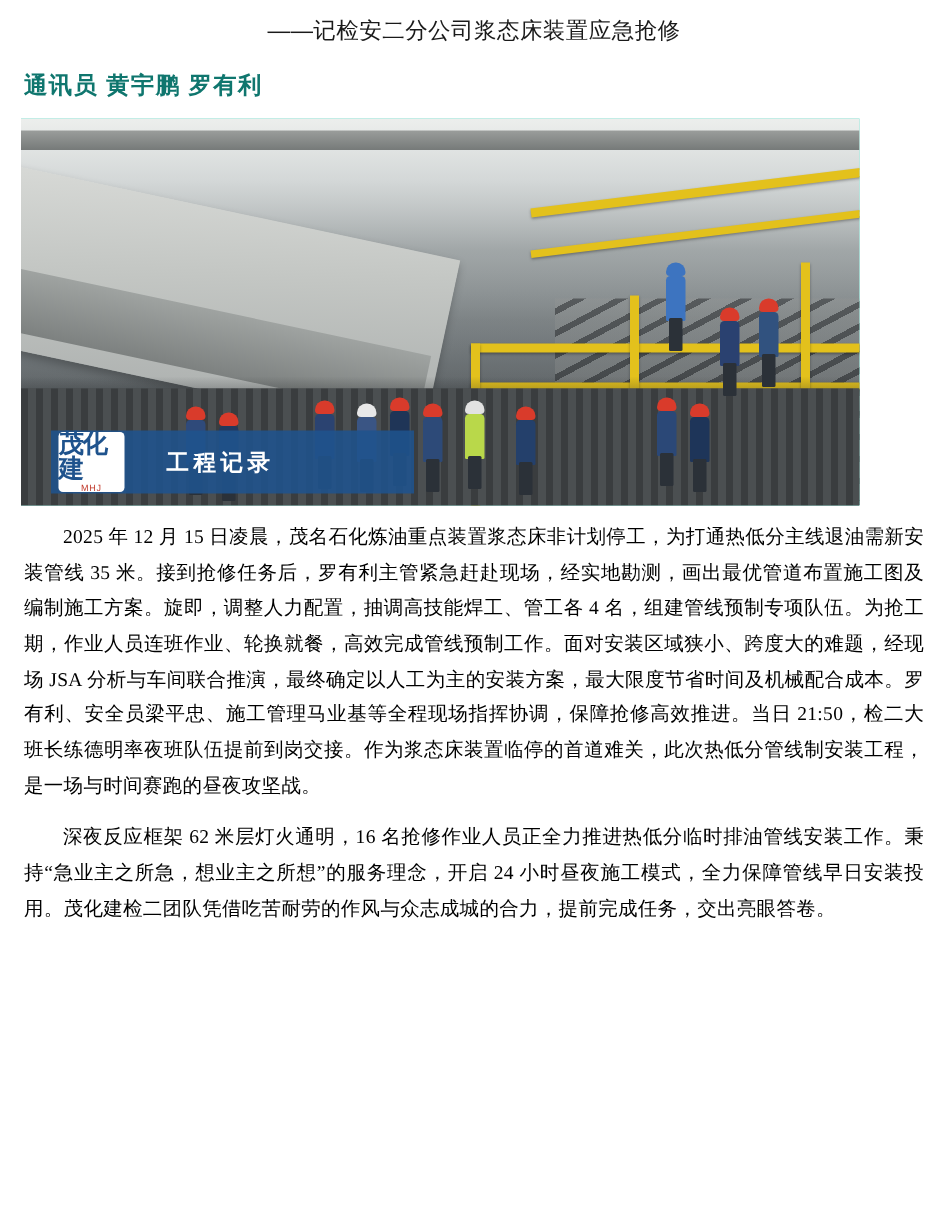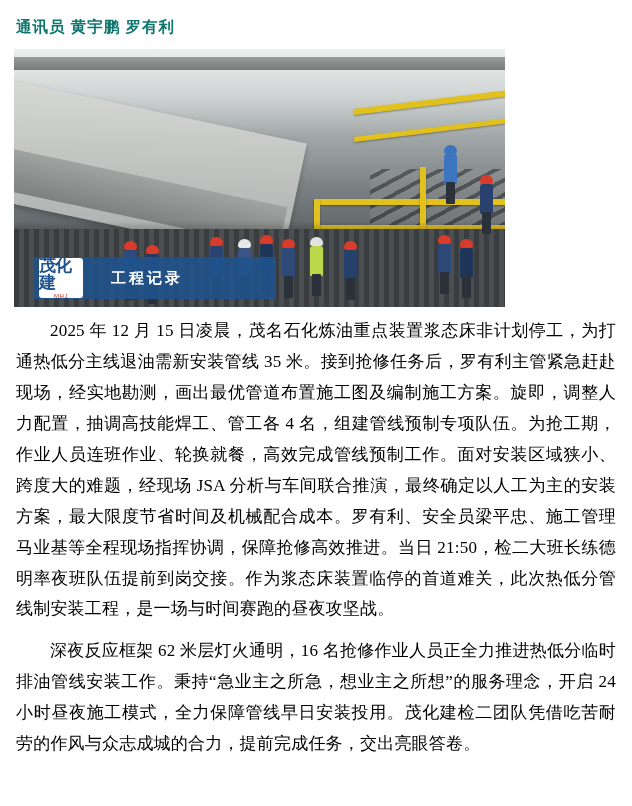--- a/index.html
+++ b/index.html
@@ -46,21 +46,21 @@
     font-size: 15.5px;
     font-weight: bold;
     color: #0f766e;
     font-family: "Liberation Sans", "DejaVu Sans", sans-serif;
     letter-spacing: 1px;
   }
 
   
   .photo-wrap {
     margin: 11px 0 0 0;
-    width: 491px;
+    width: 559px;
     height: 258px;
     position: relative;
     overflow: hidden;
     background: #5eead4;
   }
   .photo {
     position: absolute;
     inset: 0;
     background:
       
@@ -233,36 +233,37 @@
   .ov-label {
     font-weight: bold;
     white-space: nowrap;
     letter-spacing: 1px;
   }
   .ov-val { margin-left: 2px; }
   .ov-val2 { margin-left: 0; }
 
   
   .para {
-    font-size: 17px;
+    font-size: 13px;
     line-height: 1.82;
     text-align: justify;
     text-justify: inter-ideograph;
     margin: 11px 2px 0 2px;
     text-indent: 2em;
     letter-spacing: .2px;
   }
   .para.first { margin-top: 9px; }
 </style>
 </head>
 <body>
 
 <div class="page">
 
 
+  <div class="subtitle">——记检安二分公司浆态床装置应急抢修</div>
 
   <div class="byline">通讯员 黄宇鹏 罗有利</div>
 
   <div class="photo-wrap">
     <div class="photo">
       <div class="beam"></div>
       <div class="duct"></div>
       <div class="duct2"></div>
       <div class="stairs"></div>
       <div class="rail r7"></div>

